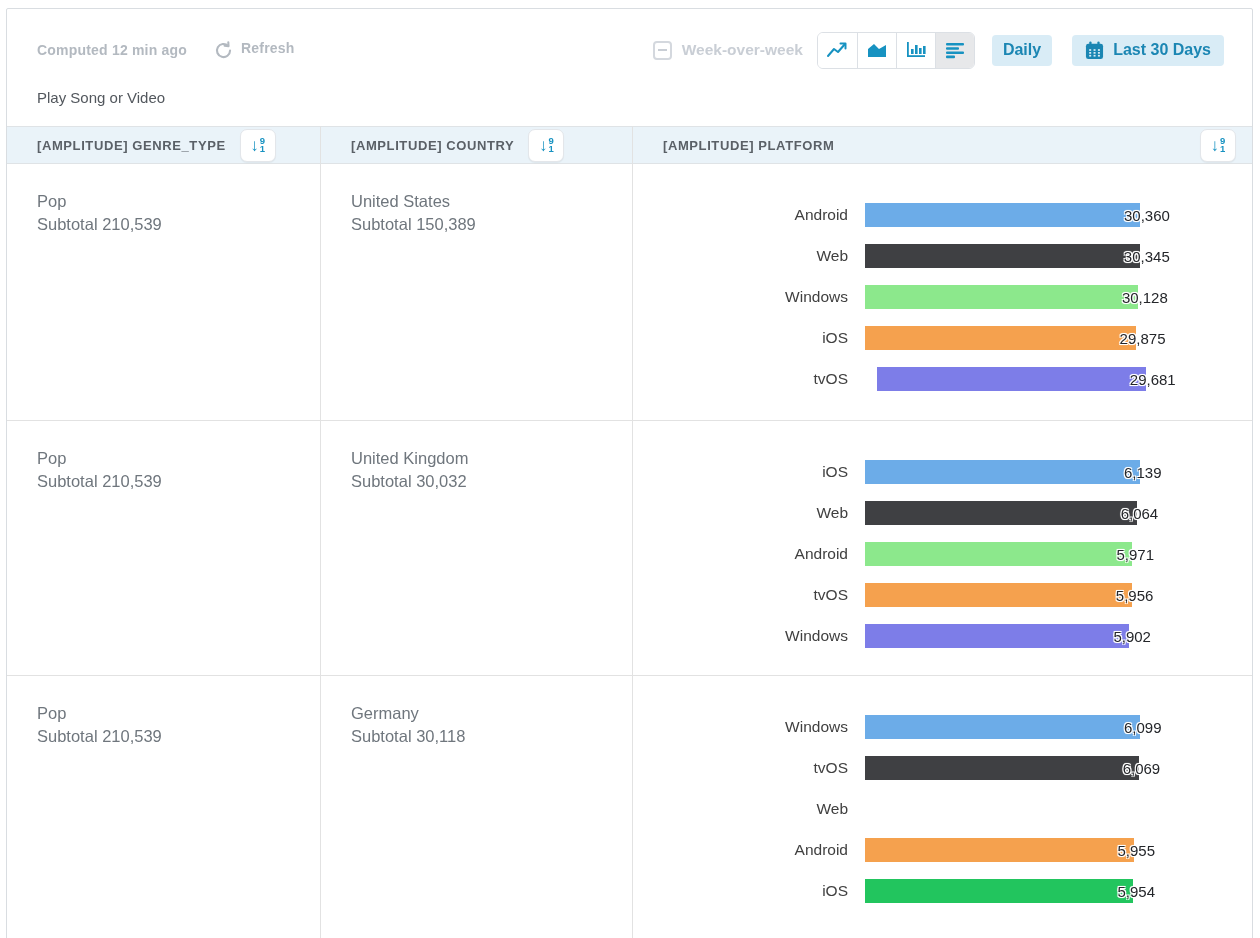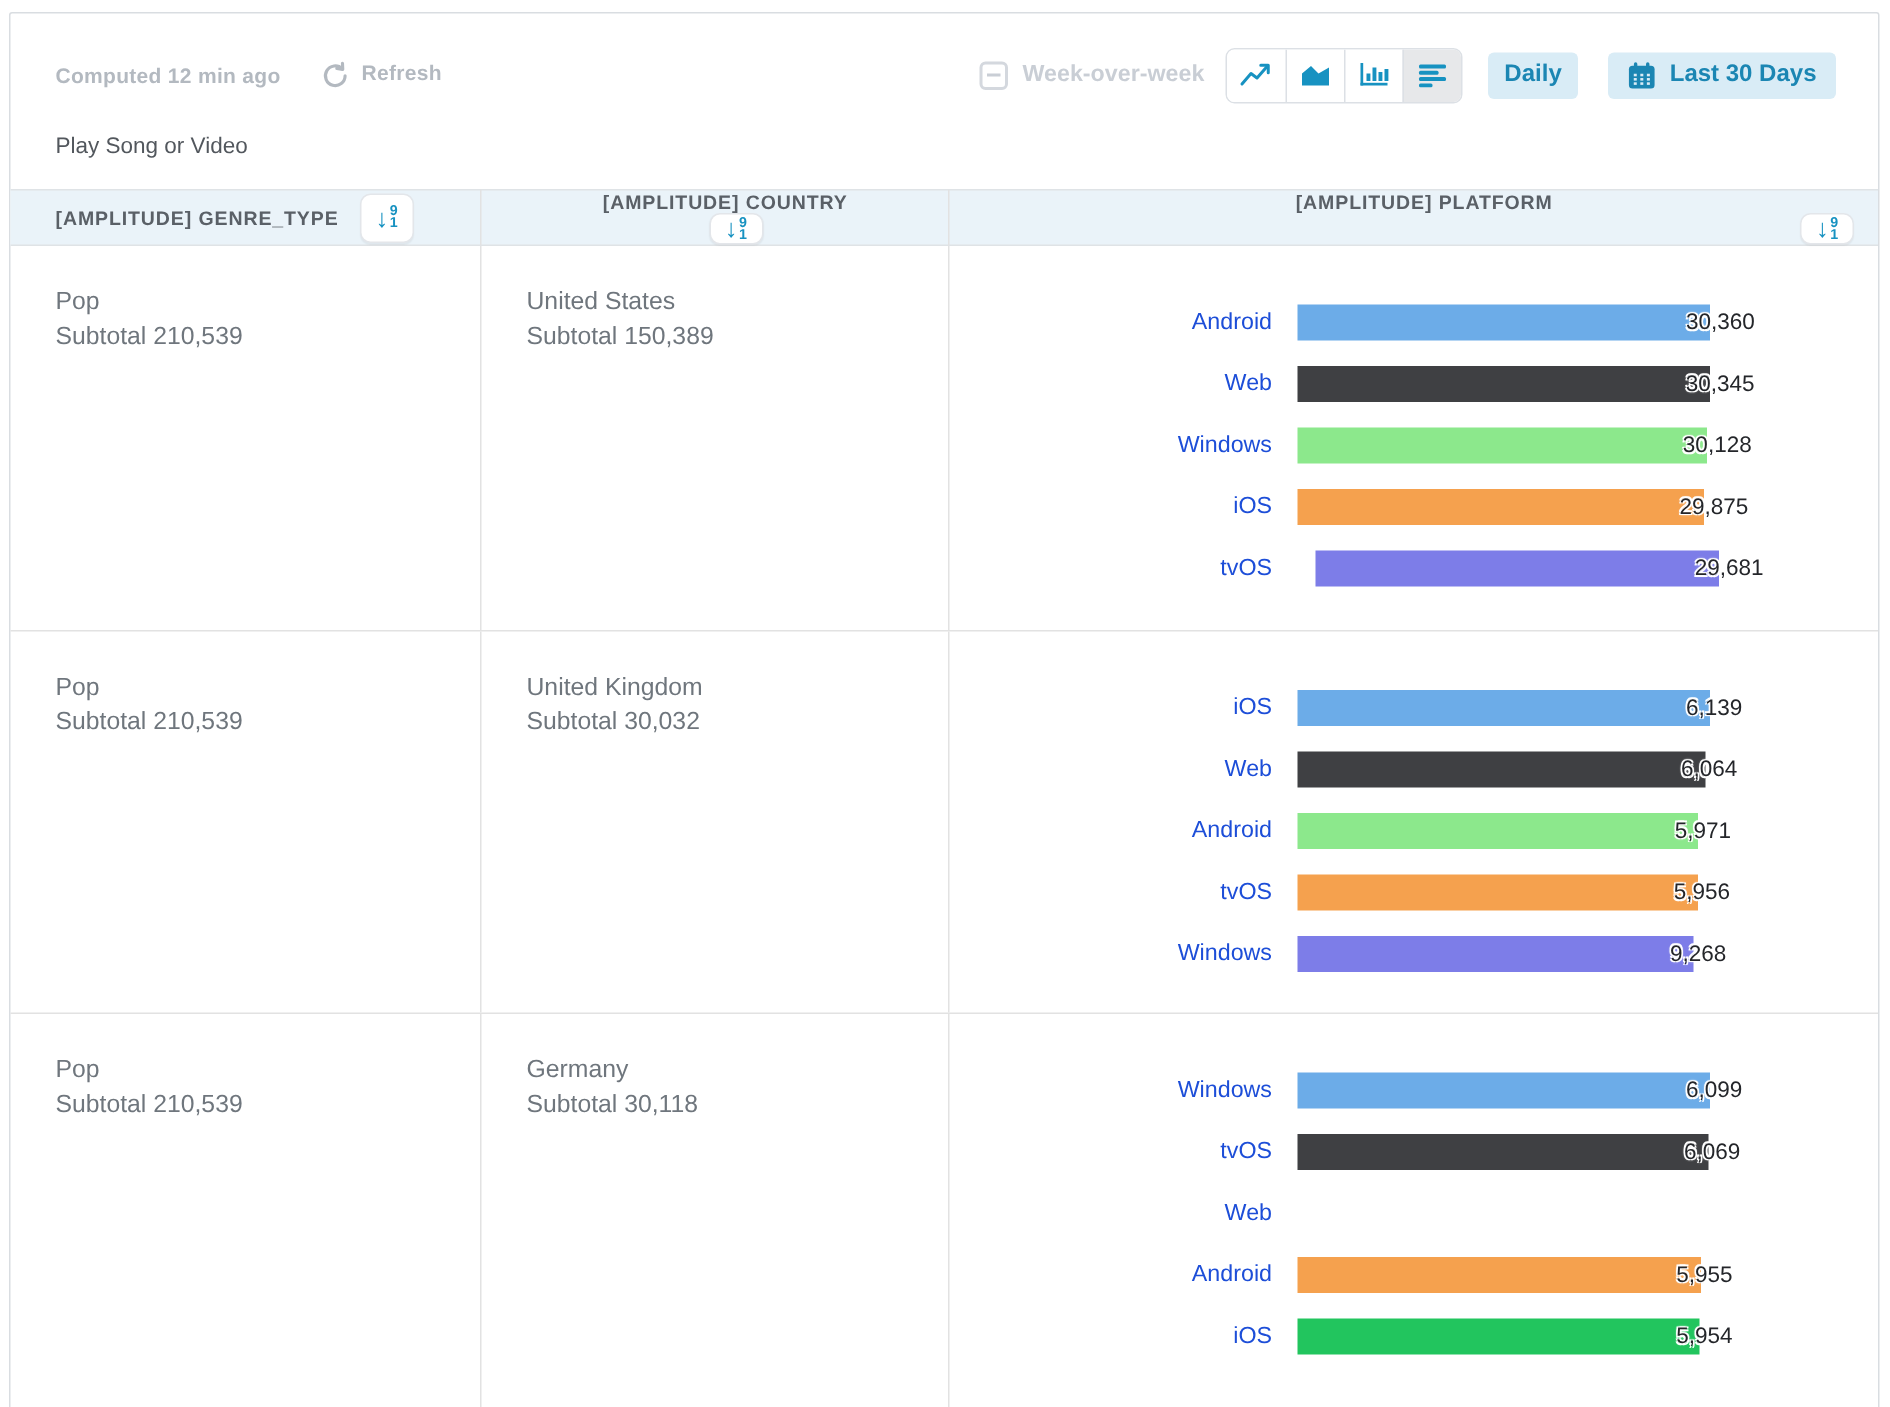--- a/index.html
+++ b/index.html
@@ -36,42 +36,42 @@
   
   .event-title { margin:20px 0 0 30px; font-size:15px; color:#52575D; }
 
   
   .grid { margin-top:20px; }
   .t-head, .t-row { display:grid; grid-template-columns:313px 312px 1fr; }
   .h-cell { height:38px; background:#EAF3F9; border-top:1px solid #DFE3E6;
     border-bottom:1px solid #DFE3E6; display:flex; align-items:center;
     padding:0 16px 0 30px; font-size:13px; font-weight:bold; color:#5A6067;
     letter-spacing:.6px; }
-  .b-left { border-left:1px solid #E2E2E2;flex-direction:column; }
+  .b-left { border-left:1px solid #E2E2E2; }
   .t-row + .t-row { border-top:1px solid #E2E2E2; }
   .t-row:nth-of-type(1) { height:256px; }
   .t-row:nth-of-type(2) { height:255px; }
   .t-row:nth-of-type(3) { height:270px; }
 
   .sort-btn { width:36px; height:33px; margin-left:14px; background:#fff;
     border:1px solid #E3E6EA; border-radius:7px; box-shadow:0 1px 1px rgba(0,0,0,.05);
     display:flex; align-items:center; justify-content:center; cursor:pointer; }
   .sort-btn.right { margin-left:auto; }
   .sort-arrow { color:#1792C1; font-size:17px; font-weight:bold; line-height:1;
     margin-right:1px; }
   .sort-digits { display:flex; flex-direction:column; color:#1792C1; font-size:9.5px;
     font-weight:bold; line-height:8px; }
 
   .cell { padding:26px 0 0 30px; }
   .cell-name, .cell-sub { display:block; font-size:16.5px; color:#6F767D; line-height:23px; }
 
   .chart-cell { padding:30px 0 0 0; }
   .bar-row { display:flex; align-items:center; height:41px; }
   .bar-label { flex:0 0 232px; text-align:right; padding-right:17px;
-    font-size:15.5px; color:#1d4ed8; }
+    font-size:15.5px; color:#404040; }
   .bar-track { width:275px; }
   .bar { height:24px; position:relative; }
   .bar-value { position:absolute; left:100%; top:50%; transform:translate(-16px,-50%);
     white-space:nowrap; font-size:15px; color:#24262A;
     text-shadow:-1px -1px 0 #fff, 1px -1px 0 #fff, -1px 1px 0 #fff, 1px 1px 0 #fff,
       0 0 2px #fff, 0 0 2px #fff; }
 
   svg { display:block; }
 </style>
 </head>
@@ -297,21 +297,21 @@
               <div class="bar-track">
                 <div class="bar" style="width: 97.02%; background: rgb(245, 161, 78);">
                   <span class="bar-value">5,956</span>
                 </div>
               </div>
             </div>
             <div class="bar-row">
               <span class="bar-label">Windows</span>
               <div class="bar-track">
                 <div class="bar" style="width: 96.14%; background: rgb(125, 125, 232);">
-                  <span class="bar-value">9,268</span>
+                  <span class="bar-value">5,902</span>
                 </div>
               </div>
             </div>
           </div>
         </div>
         <div class="t-row">
           <div class="cell">
             <span class="cell-name">Pop</span>
             <span class="cell-sub">Subtotal 210,539</span>
           </div>

